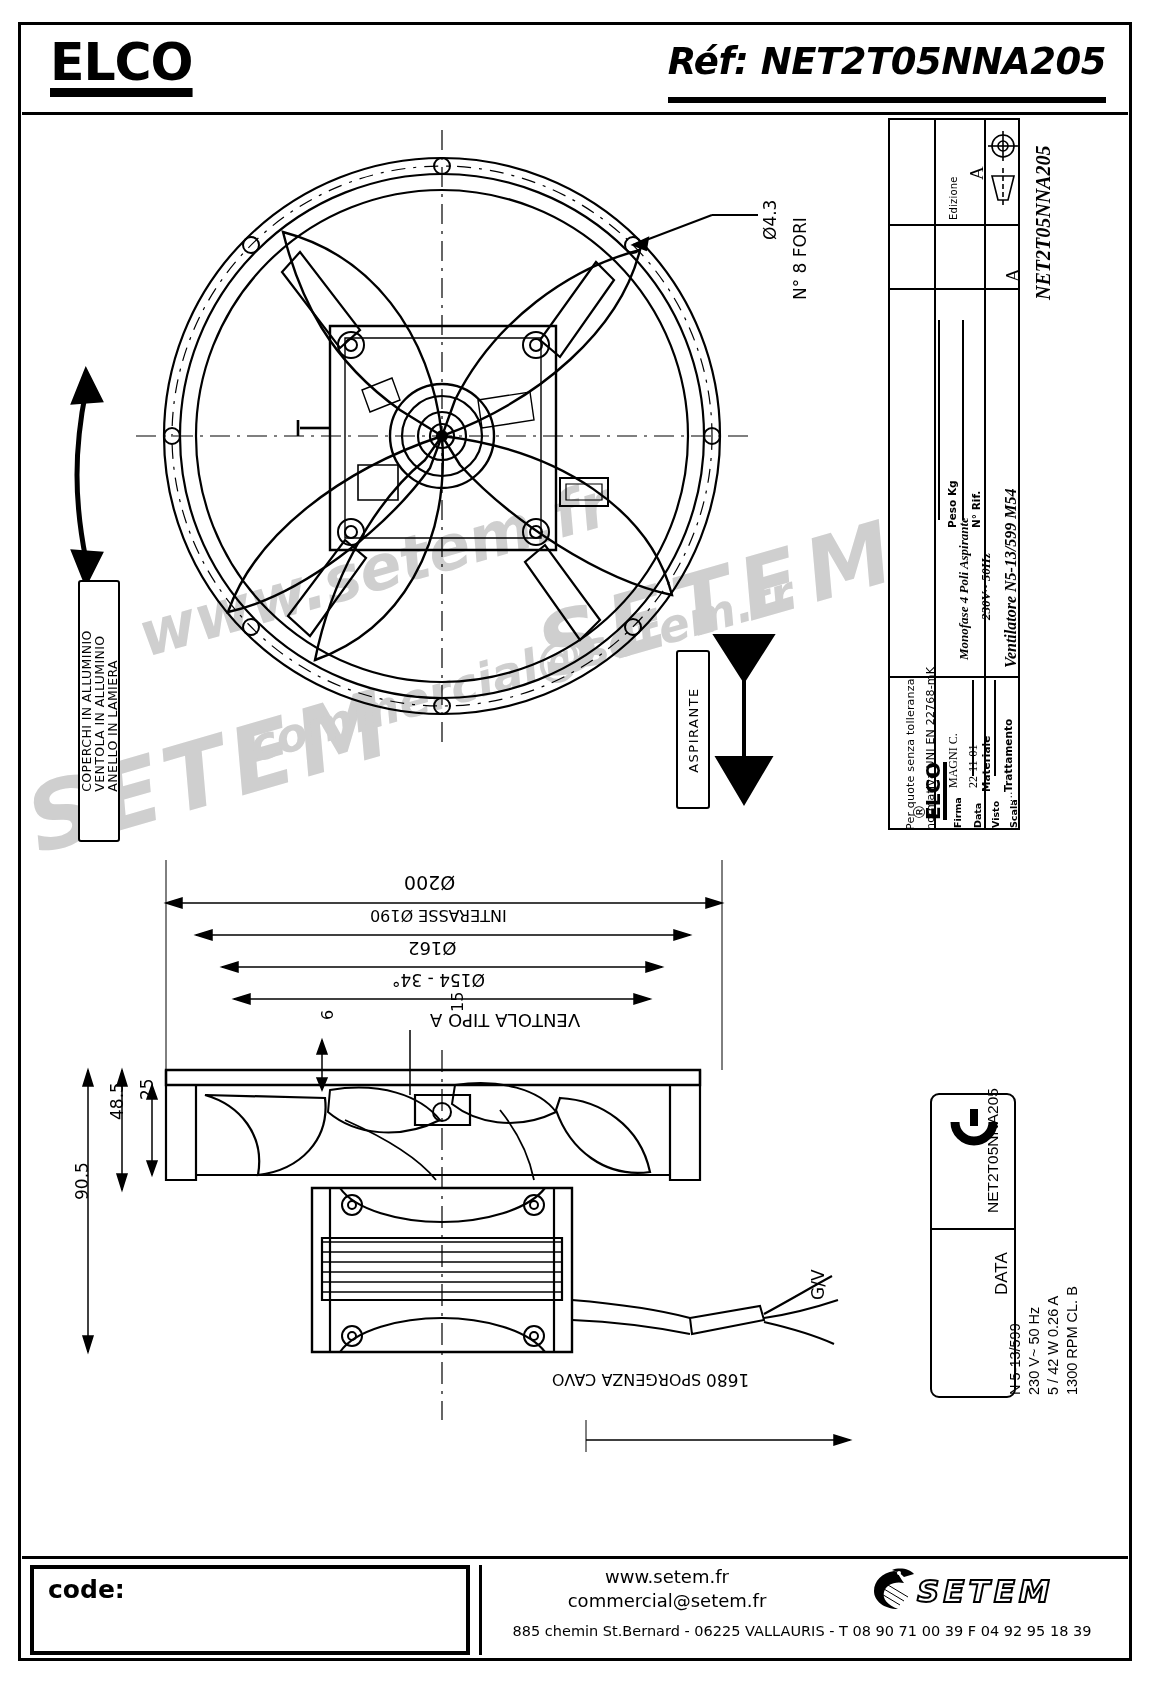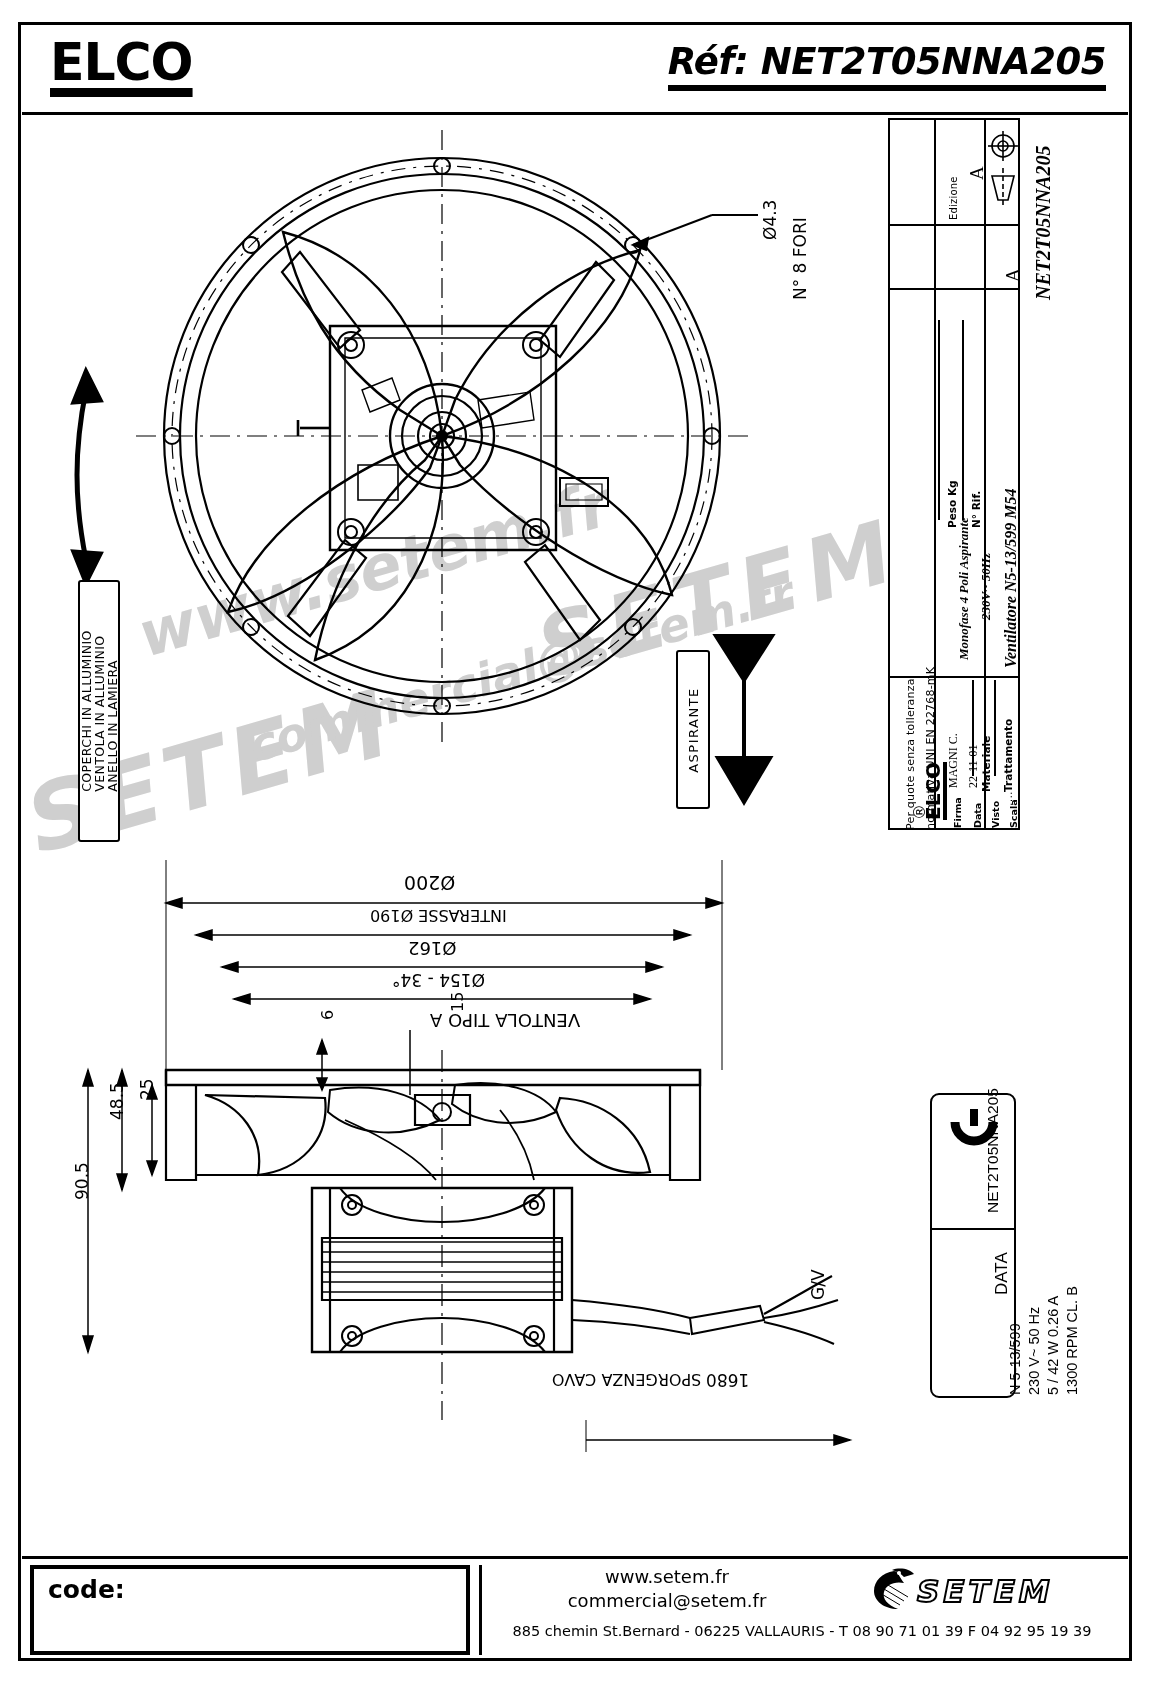--- a/index.html
+++ b/index.html
@@ -7,21 +7,21 @@
   .page{position:absolute;inset:0;}
 
   
   .outer-frame{position:absolute;left:18px;top:22px;width:1114px;height:1639px;border:3px solid #000;box-sizing:border-box;}
 
   
   .header{position:absolute;left:22px;top:26px;width:1106px;height:82px;box-sizing:border-box;}
   .elco-logo{position:absolute;left:28px;top:12px;font-family:"DejaVu Sans",sans-serif;font-weight:bold;font-size:52px;letter-spacing:-1px;
              font-stretch:condensed;transform:scaleX(1.08);transform-origin:left center;border-bottom:9px solid #000;padding-bottom:1px;line-height:.95;}
   .ref-title{position:absolute;right:22px;top:14px;font-family:"DejaVu Sans",sans-serif;font-weight:bold;font-style:italic;font-size:37px;
-             border-bottom:6px solid #000;padding-bottom:2px;letter-spacing:-.5px;}
+             border-bottom:6px solid #000;padding-bottom:14px;letter-spacing:-.5px;}
   .header-rule{position:absolute;left:22px;top:112px;width:1106px;height:3px;background:#000;}
 
   
   .wm{position:absolute;color:#cfcfcf;font-family:"DejaVu Sans",sans-serif;font-weight:bold;pointer-events:none;user-select:none;z-index:1;}
   .wm1{left:30px;top:770px;font-size:92px;letter-spacing:6px;transform:rotate(-16deg);transform-origin:left center;font-style:italic;}
   .wm2{left:140px;top:600px;font-size:62px;transform:rotate(-16deg);transform-origin:left center;font-style:italic;}
   .wm3{left:250px;top:720px;font-size:46px;transform:rotate(-16deg);transform-origin:left center;font-style:italic;}
   .wm4{left:540px;top:600px;font-size:86px;letter-spacing:10px;transform:rotate(-16deg);transform-origin:left center;font-style:italic;}
 
   
@@ -417,16 +417,16 @@
       <g fill="#000">
         <path d="M42 6 C 30 8 22 16 22 26 C 22 36 32 44 46 44 C 36 40 30 34 32 27 C 34 20 42 16 52 18 C 46 10 46 6 42 6 Z"></path>
         <path d="M40 5 C 48 2 58 4 62 9 L 52 12 C 48 8 44 6 40 5 Z"></path>
         <circle cx="47" cy="8" r="2" fill="#fff"></circle>
       </g>
       <g fill="none" stroke="#000" stroke-width="1">
         <path d="M28 28 L48 40 M32 24 L52 36 M36 20 L56 32"></path>
       </g>
     </svg>
     <div class="setem-word">SETEM</div>
-    <div class="addr">885 chemin St.Bernard  -   06225 VALLAURIS  -   T 08 90 71 01 39   F 04 92 95 19 39</div>
+    <div class="addr">885 chemin St.Bernard  -   06225 VALLAURIS  -   T 08 90 71 00 39   F 04 92 95 18 39</div>
   </div>
 
 </div>
 
 </body></html>

